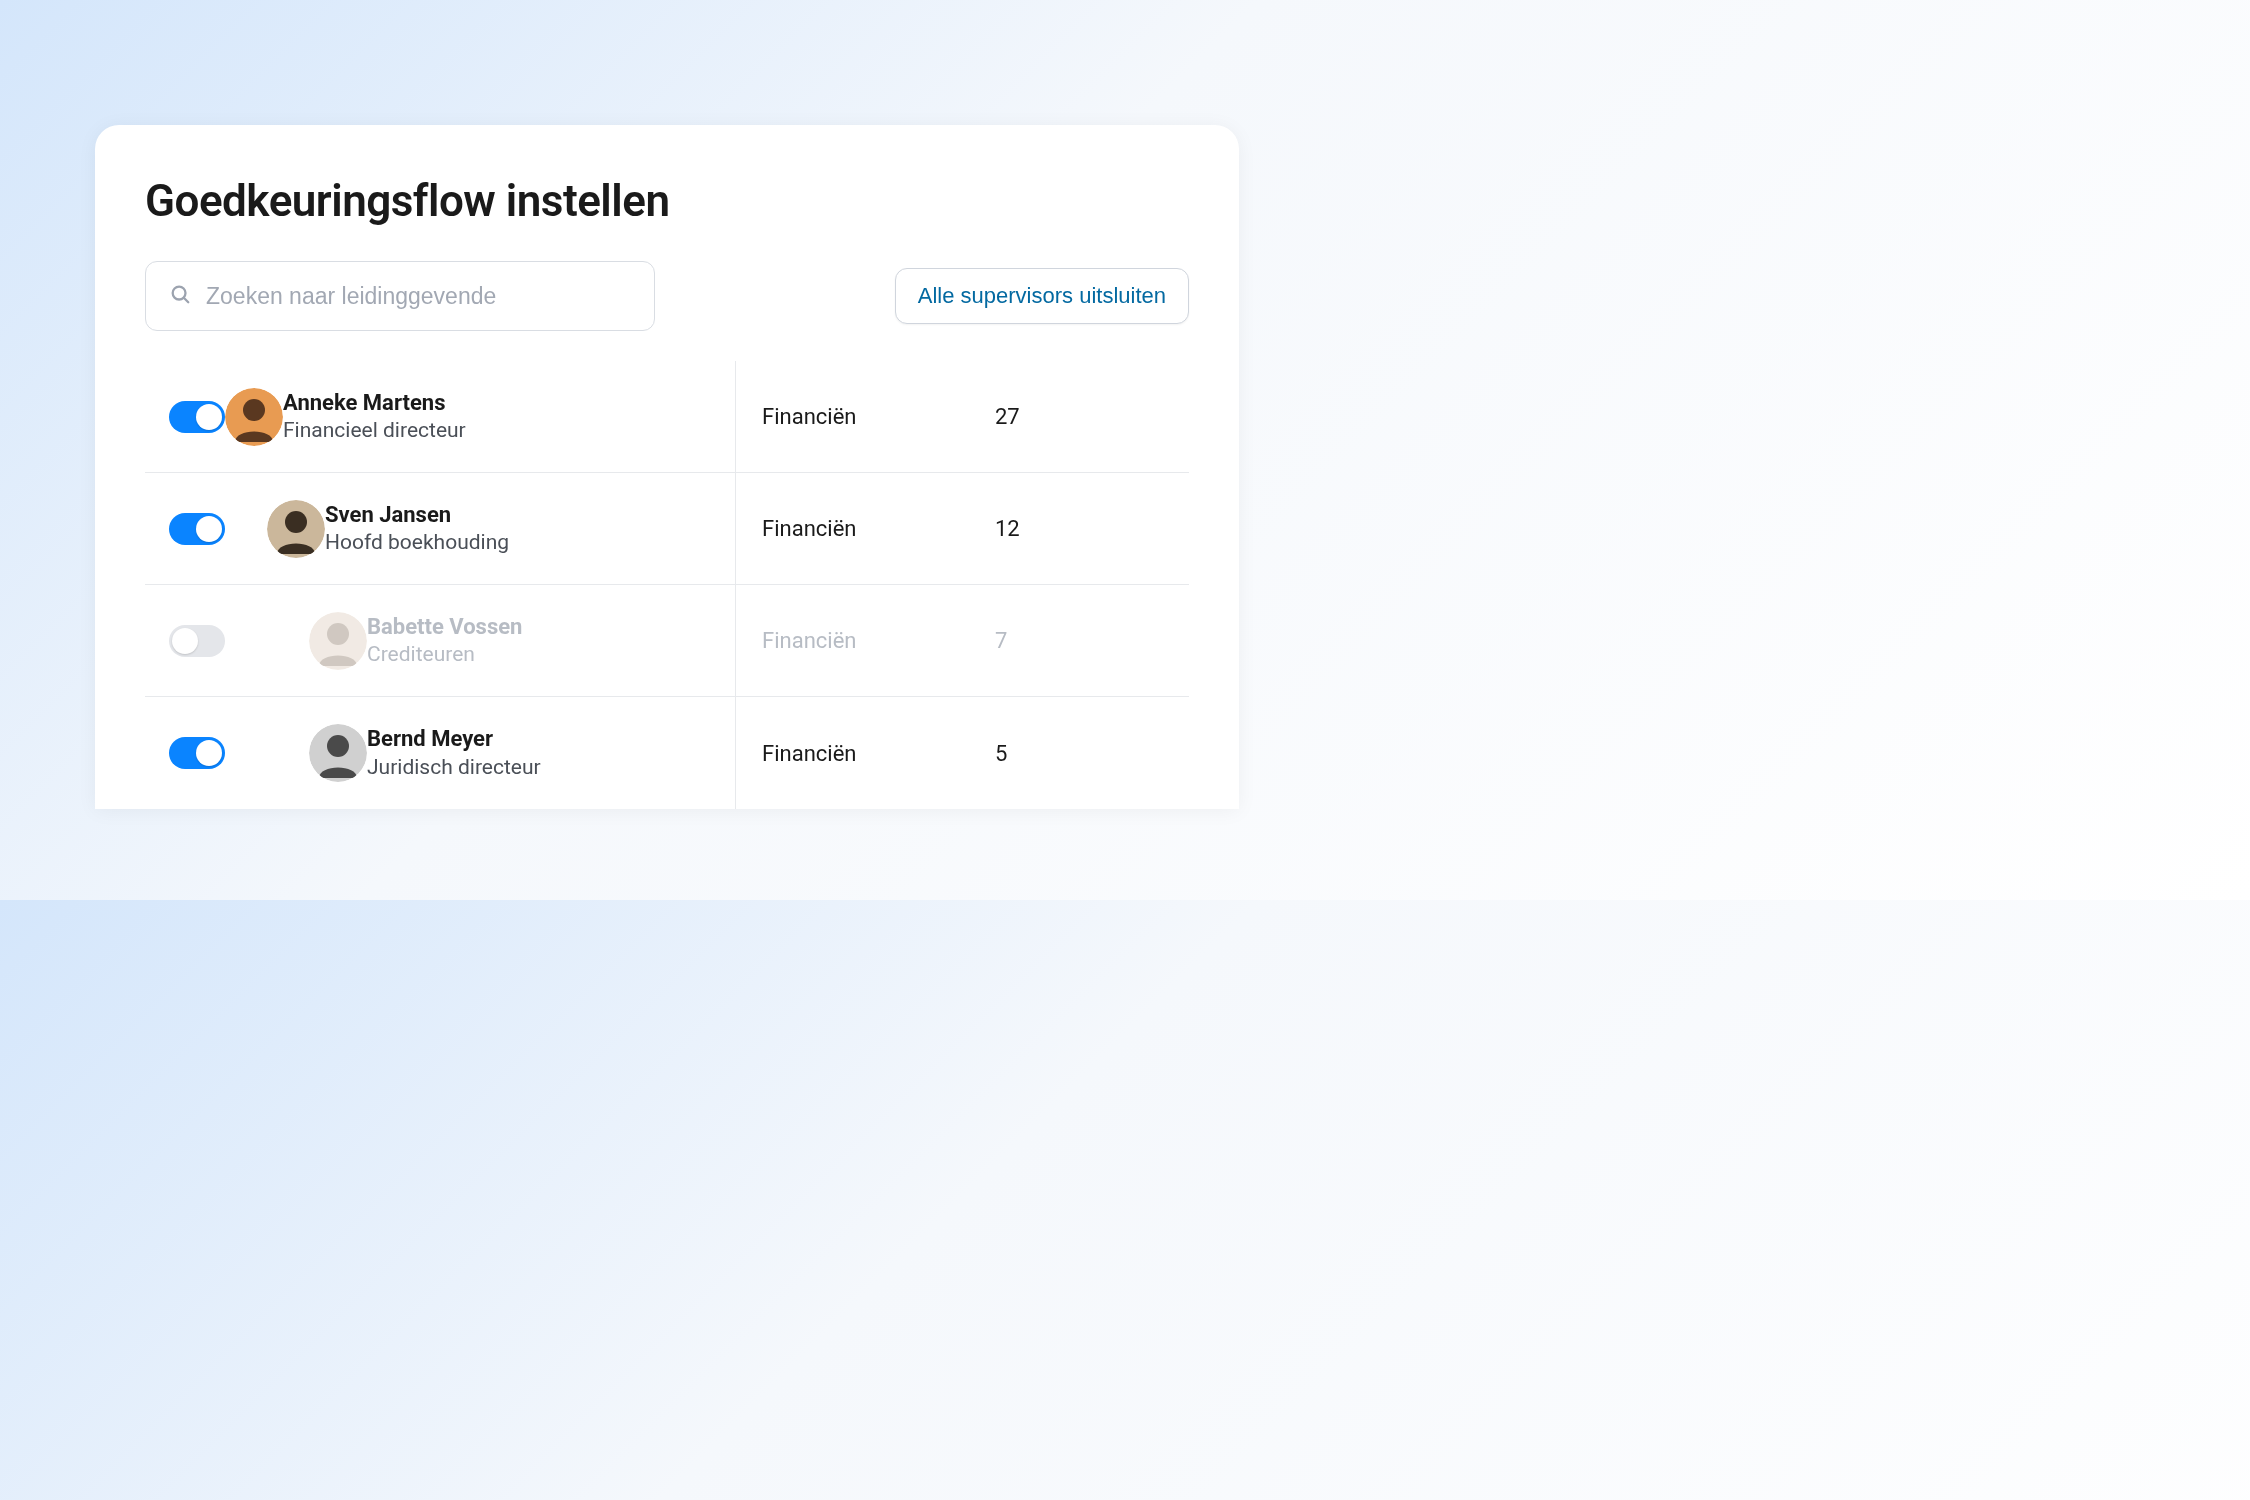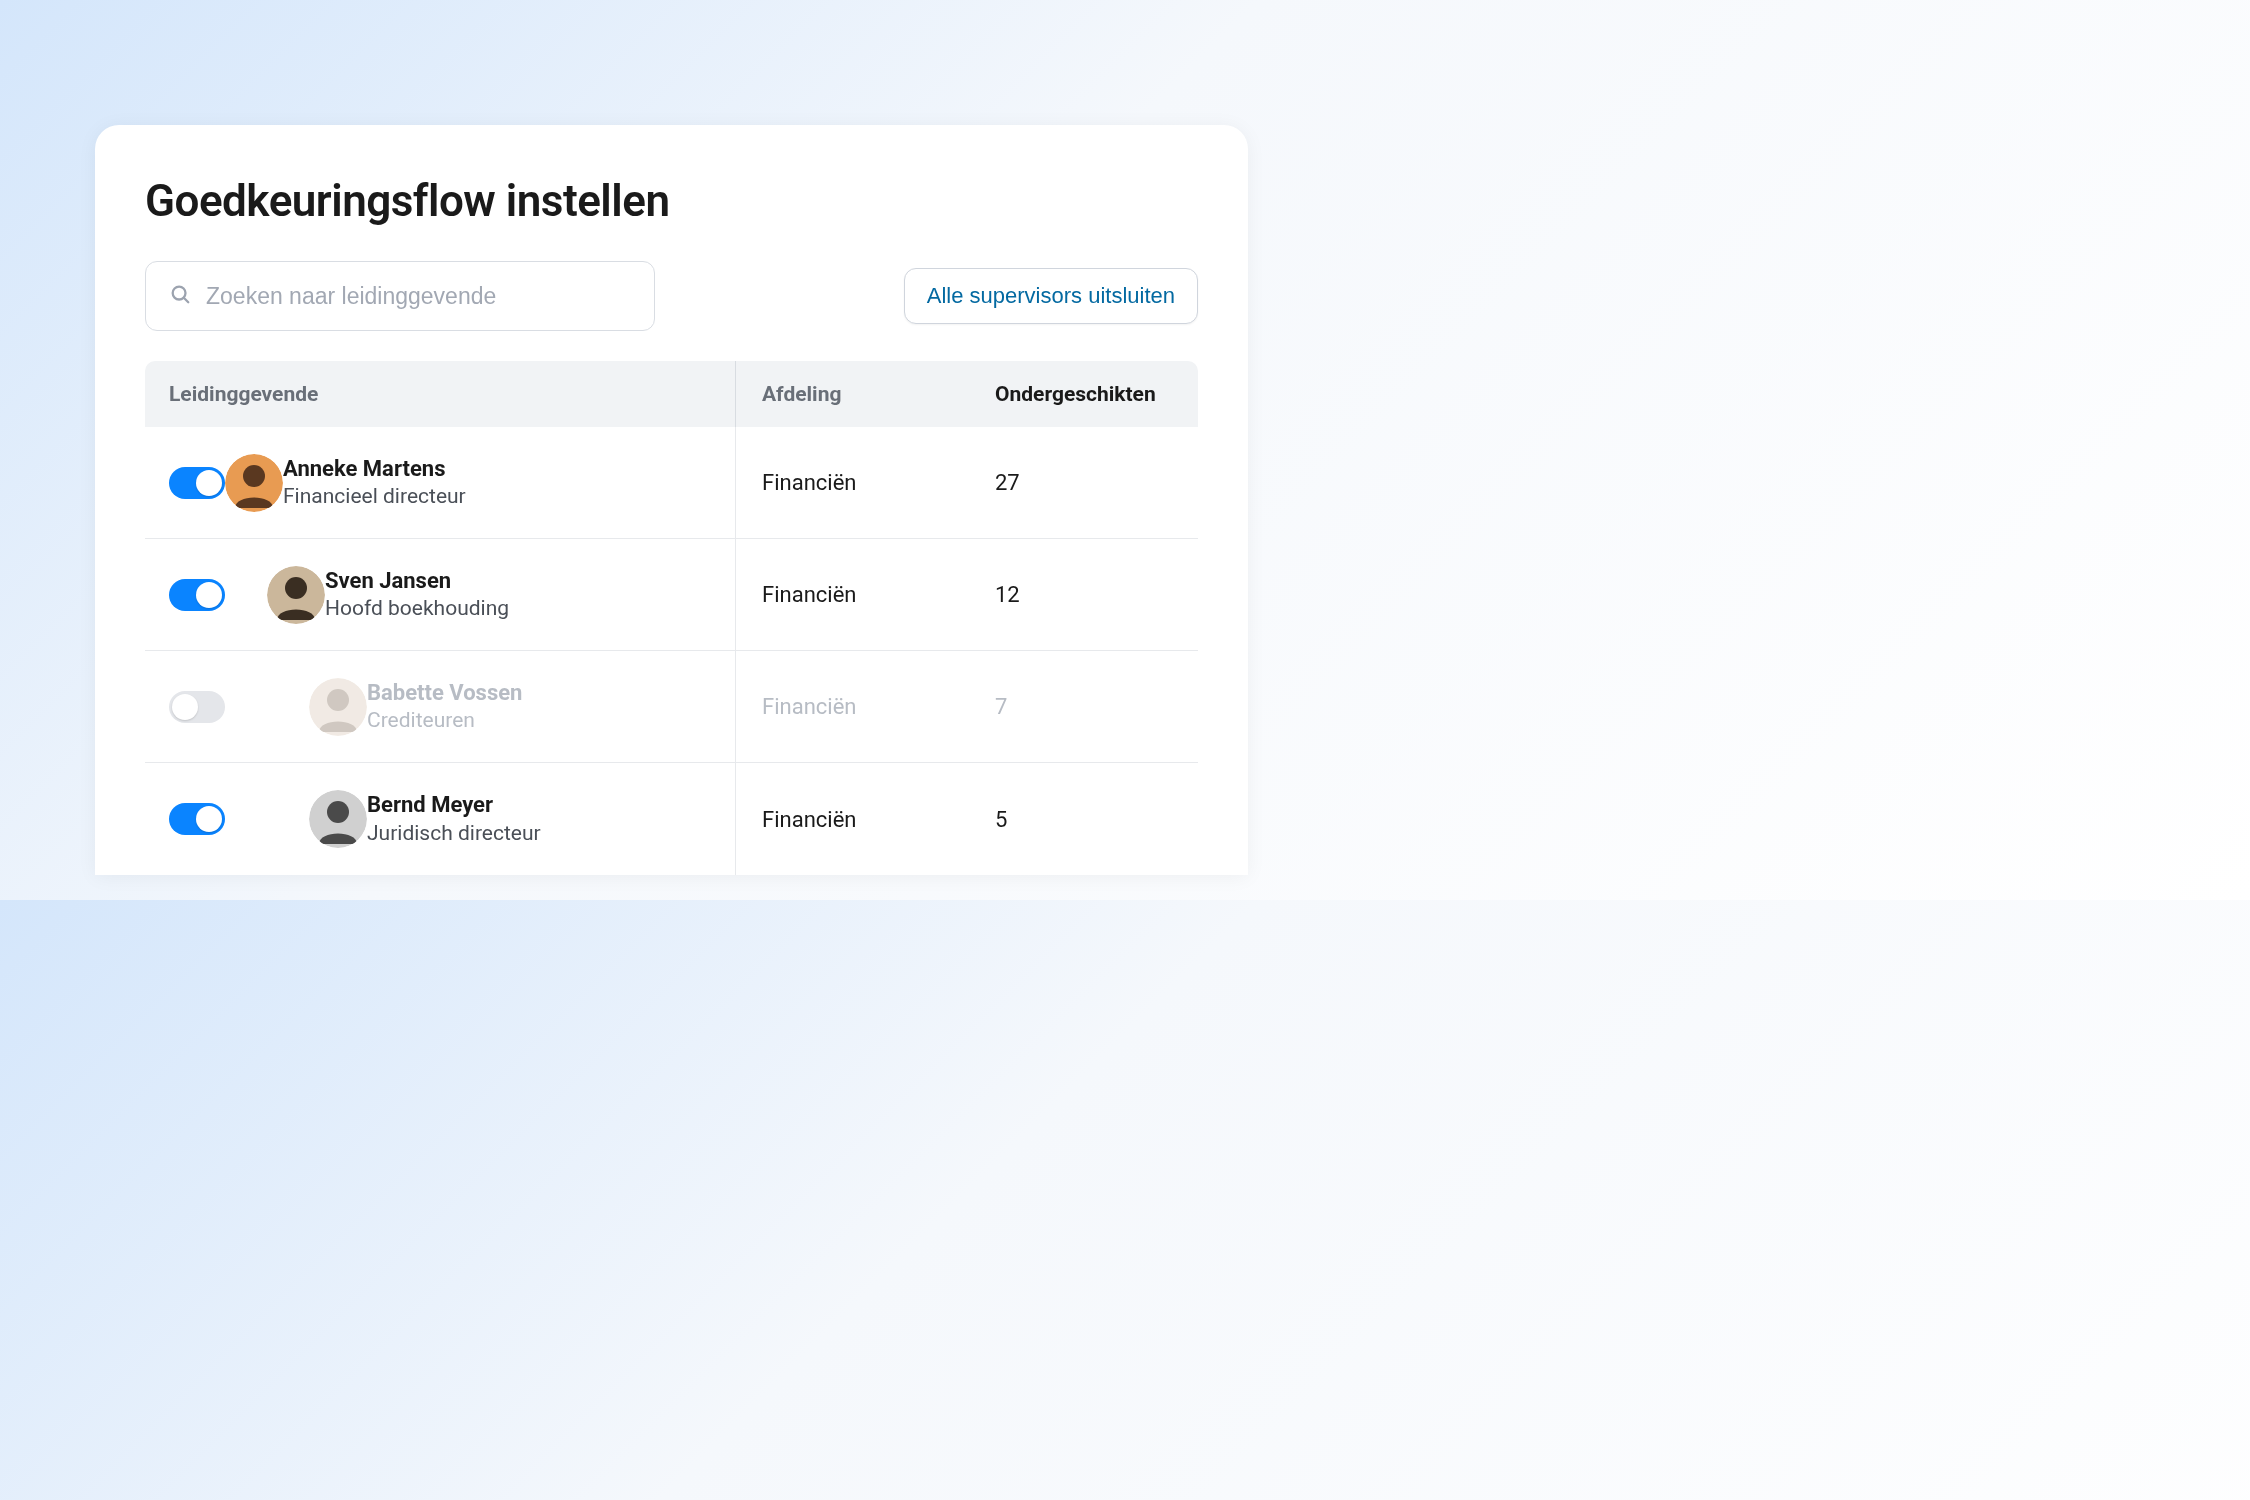--- a/index.html
+++ b/index.html
@@ -15,21 +15,21 @@
     height: 900px;
     overflow: hidden;
     position: relative;
     border-radius: 30px;
   }
 
   .card {
     position: absolute;
     top: 125px;
     left: 95px;
-    right: 102px;
+    right: 111px;
     background: #ffffff;
     border-radius: 24px 24px 0 0;
     box-shadow: 0 2px 20px rgba(0,0,0,0.05);
     padding: 50px 50px 0 50px;
   }
 
   .page-title {
     font-size: 44px;
     font-weight: 600;
     color: #1a1a1a;
@@ -223,25 +223,20 @@
           <circle cx="11" cy="11" r="7"></circle>
           <line x1="21" y1="21" x2="16.65" y2="16.65"></line>
         </svg>
       </span>
       <input class="search-input" type="text" placeholder="Zoeken naar leidinggevende" style="">
     </div>
     <button class="exclude-button">Alle supervisors uitsluiten</button>
   </div>
 
   <div class="table">
-    <div class="thead">
-      <div class="col-leader">Leidinggevende</div>
-      <div class="col-dept">Afdeling</div>
-      <div class="col-sub header-sub">Ondergeschikten</div>
-    </div>
     <div class="tbody" id="tbody">
         <div class="row">
           <div class="leader-cell">
             <div class="toggle on">
               <div class="knob"></div>
             </div>
             <div class="avatar">
               <svg viewBox="0 0 58 58">
                 <circle cx="29" cy="29" r="29" fill="#e89b52"></circle>
                 <circle cx="29" cy="22" r="11" fill="#5a3820"></circle>

